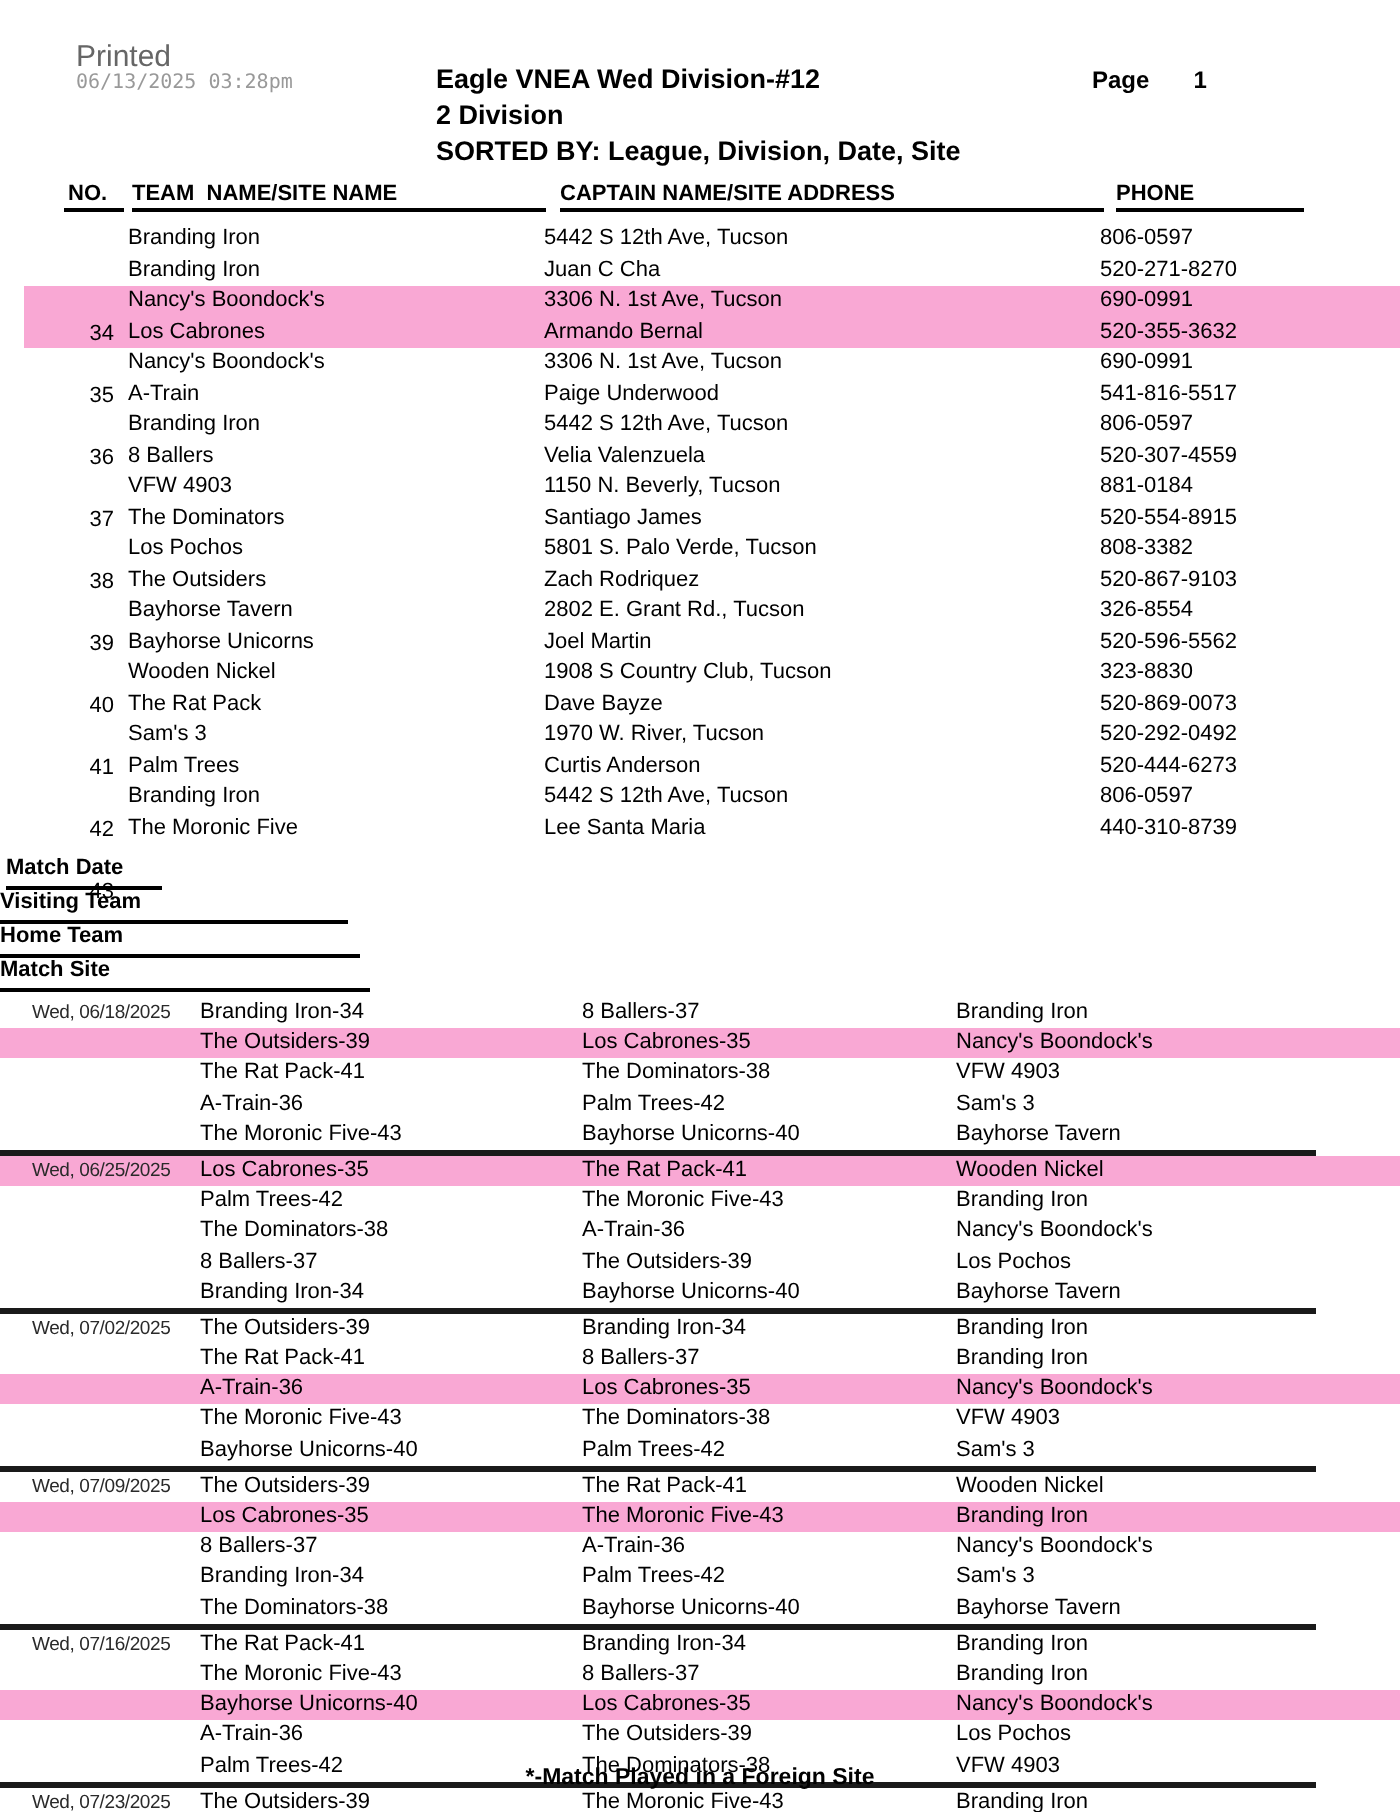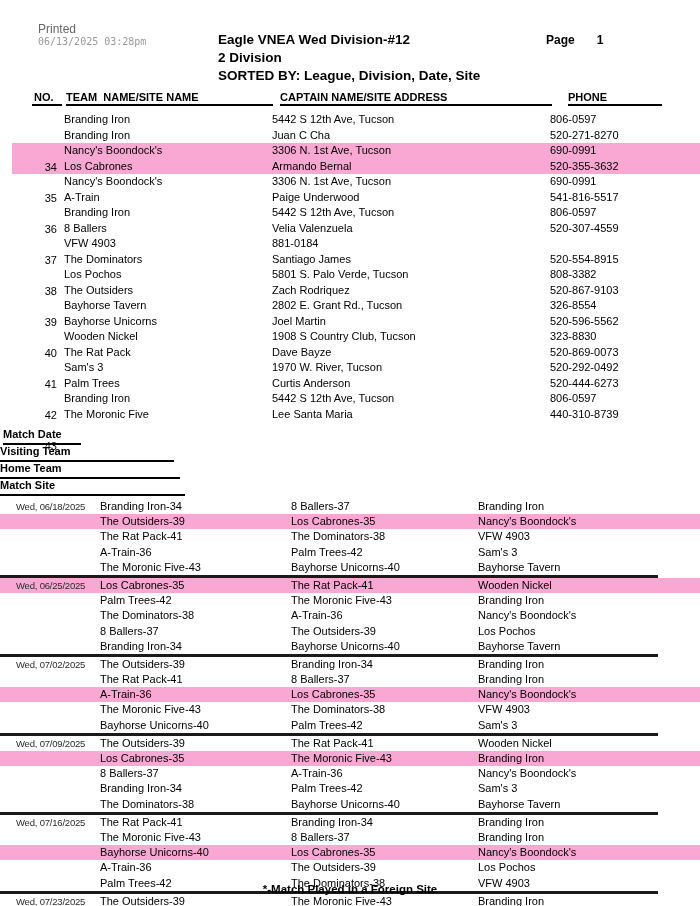--- a/index.html
+++ b/index.html
@@ -4,34 +4,34 @@
 <style>
   html,body{margin:0;padding:0;background:#fff;}
   .page{
     position:relative;width:700px;height:906px;background:#ffffff;
     font-family:"Liberation Sans",sans-serif;color:#000;overflow:hidden;
   }
   .ws-pre{white-space:pre;}
 
   
   .print-info{position:absolute;left:38px;top:23px;}
-  .printed-label{font-size:12px;color:#666;line-height:12px;}
+  .printed-label{font-size:15px;color:#666;line-height:12px;}
   .printed-datetime{font-family:"DejaVu Sans Mono",monospace;font-size:10px;color:#999;line-height:13px;}
   .title-block{position:absolute;left:218px;top:31px;font-weight:bold;font-size:13.5px;line-height:18px;}
   .page-num{position:absolute;left:546px;top:33px;font-weight:bold;font-size:12px;}
   .page-num .num{margin-left:22px;}
 
   
   .team-section{position:absolute;left:12px;top:91px;width:700px;}
   .thead{display:flex;font-weight:bold;font-size:11px;line-height:12px;}
   .thead .hcell{border-bottom:2px solid #000;padding-bottom:1px;}
   .h-no{margin-left:20px;width:28px;padding-left:2px;}
   .h-name{margin-left:4px;width:207px;}
   .h-capt{margin-left:7px;width:272px;}
-  .h-phone{margin-left:16px;width:94px;}
+  .h-phone{margin-left:6px;width:94px;}
   .team-rows{margin-top:6px;}
   .trow{display:flex;height:15.5px;line-height:15.5px;font-size:11px;}
   .c-no{width:45px;text-align:right;margin-top:48px;}
   .c-name{width:215px;padding-left:7px;box-sizing:border-box;}
   .c-capt{width:278px;}
   .c-phone{flex:1;}
   .hl{background:#f9a8d4;width:692px;}
 
   
   .sched-section{position:absolute;left:0;top:428px;width:700px;}
@@ -131,20 +131,21 @@
   <div class="trow">
     <span class="c-no"></span>
     <span class="c-name">8 Ballers</span>
     <span class="c-capt">Velia Valenzuela</span>
     <span class="c-phone">520-307-4559</span>
   </div>
 
   <div class="trow">
     <span class="c-no">38</span>
     <span class="c-name">VFW 4903</span>
+    <span class="c-capt">1150 N. Beverly, Tucson</span>
     <span class="c-phone">881-0184</span>
   </div>
   <div class="trow">
     <span class="c-no"></span>
     <span class="c-name">The Dominators</span>
     <span class="c-capt">Santiago James</span>
     <span class="c-phone">520-554-8915</span>
   </div>
 
   <div class="trow">

